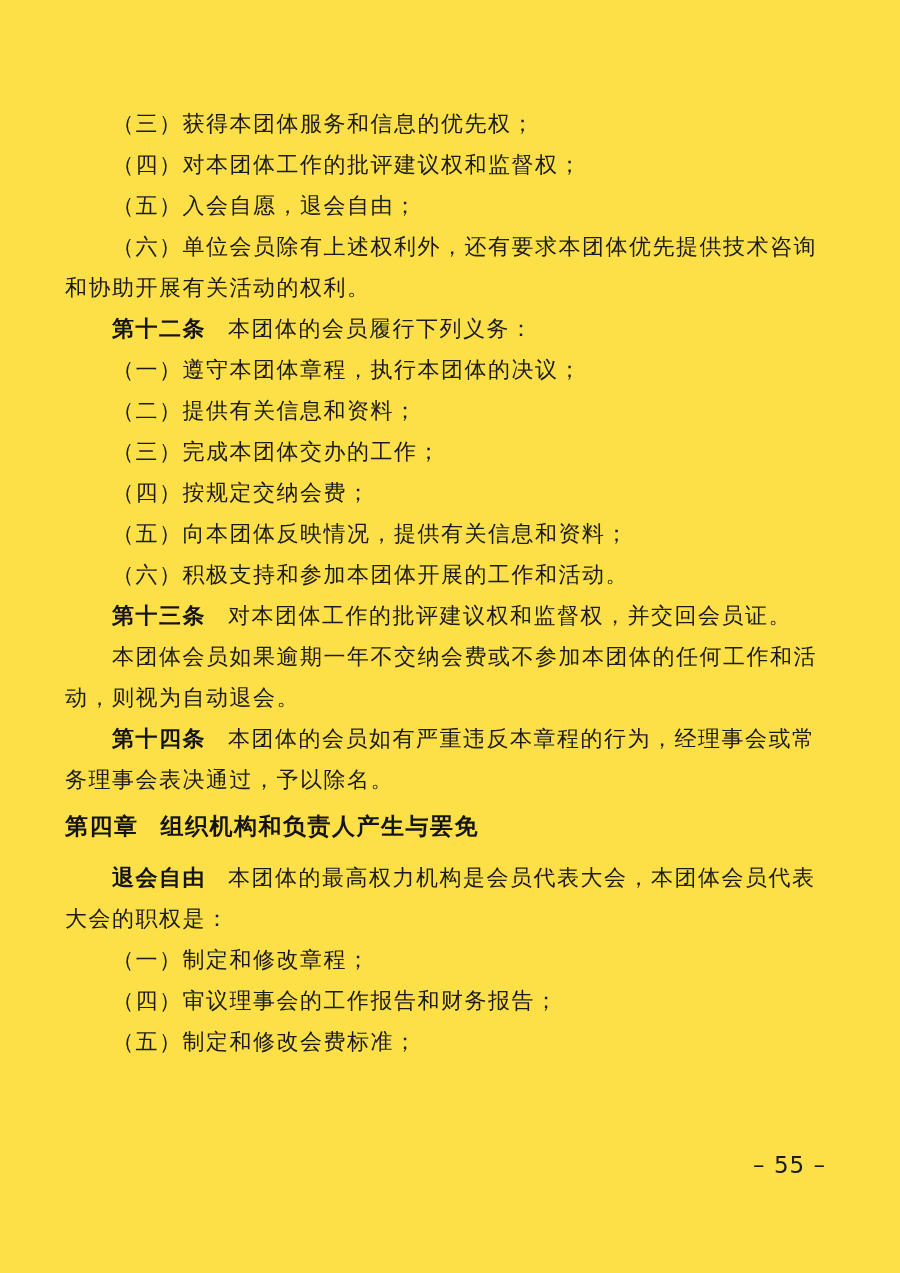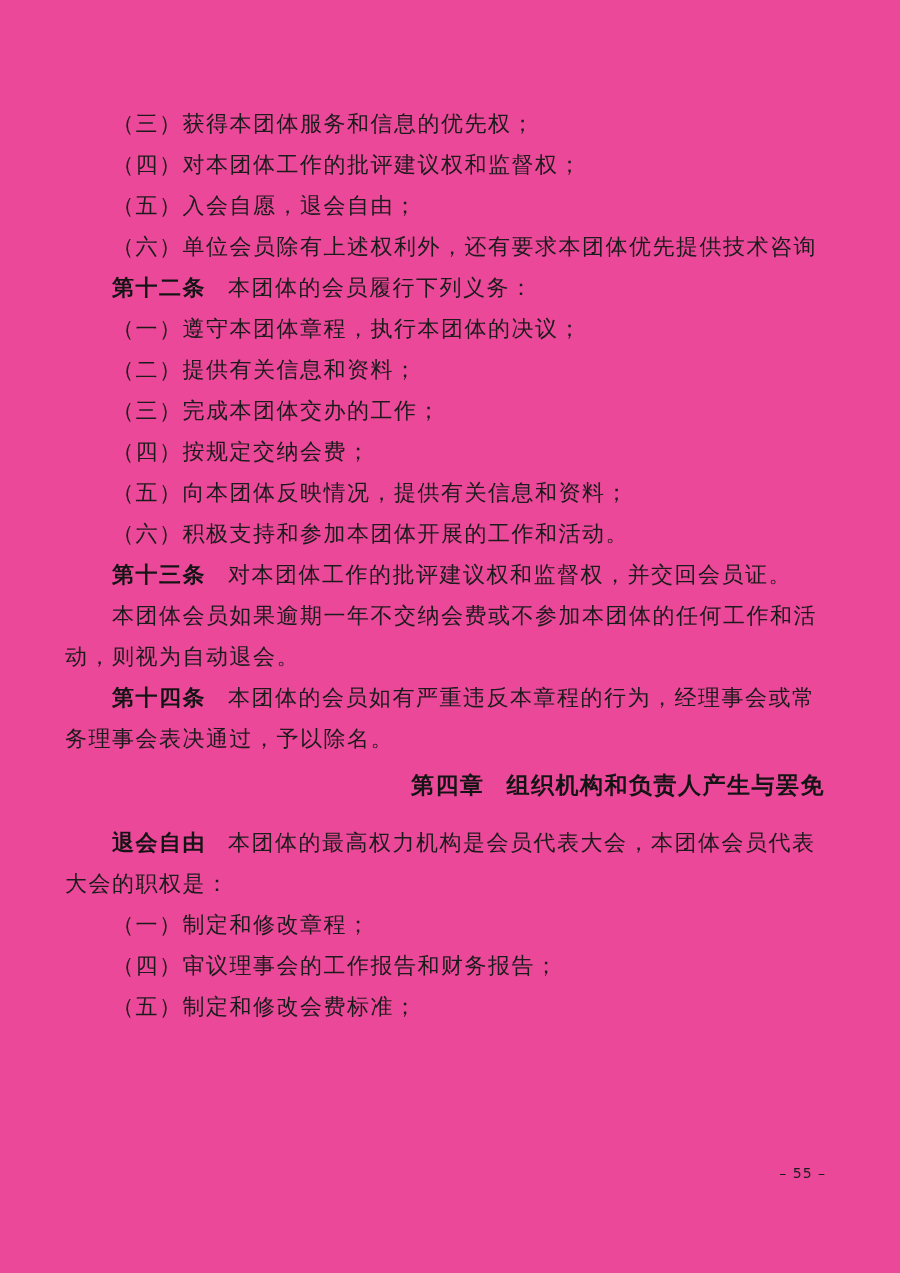--- a/index.html
+++ b/index.html
@@ -4,21 +4,21 @@
 <style>
   html, body {
     margin: 0;
     padding: 0;
     background: #ffffff;
   }
   .page {
     position: relative;
     width: 900px;
     height: 1273px;
-    background: #ec4899;
+    background: #fde047;
     overflow: hidden;
     font-family: "DejaVu Serif", "Liberation Serif", serif;
     color: #1b1b1b;
   }
   .content {
     position: absolute;
     left: 65px;
     top: 103px;
     width: 760px;
     font-size: 22px;
@@ -32,55 +32,55 @@
   .ind {
     padding-left: 47px;  
   }
   .term {
     font-family: Liberation Sans, sans-serif;
     font-weight: 700;
     margin-right: 22px;  
     color: #141414;
   }
   .chapter {
-    text-align: right;
+    text-align: left;
     font-family: "DejaVu Sans", "Liberation Sans", sans-serif;
     font-weight: 700;
     font-size: 23px;
     color: #141414;
     margin-top: 6px;
-    margin-bottom: 16px;
+    margin-bottom: 10px;
     height: 41px;
     white-space: nowrap;
   }
   .chapter .term {
     margin-right: 22px;
   }
   .page-number {
     position: absolute;
     top: 1152px;
     right: 74px;
     font-family: "DejaVu Sans", "Liberation Sans", sans-serif;
-    font-size: 14px;
+    font-size: 23px;
     letter-spacing: 1px;
     color: #1b1b1b;
     white-space: nowrap;
-    margin-top: 13px;
   }
 </style>
 </head>
 <body>
 
 <div class="page">
   <div class="content">
 
     <div class="ln ind">（三）获得本团体服务和信息的优先权；</div>
     <div class="ln ind">（四）对本团体工作的批评建议权和监督权；</div>
     <div class="ln ind">（五）入会自愿，退会自由；</div>
     <div class="ln ind">（六）单位会员除有上述权利外，还有要求本团体优先提供技术咨询</div>
+    <div class="ln">和协助开展有关活动的权利。</div>
 
     <div class="ln ind">
       <span class="term">第十二条</span><span>本团体的会员履行下列义务：</span>
     </div>
 
     <div class="ln ind">（一）遵守本团体章程，执行本团体的决议；</div>
     <div class="ln ind">（二）提供有关信息和资料；</div>
     <div class="ln ind">（三）完成本团体交办的工作；</div>
     <div class="ln ind">（四）按规定交纳会费；</div>
     <div class="ln ind">（五）向本团体反映情况，提供有关信息和资料；</div>

